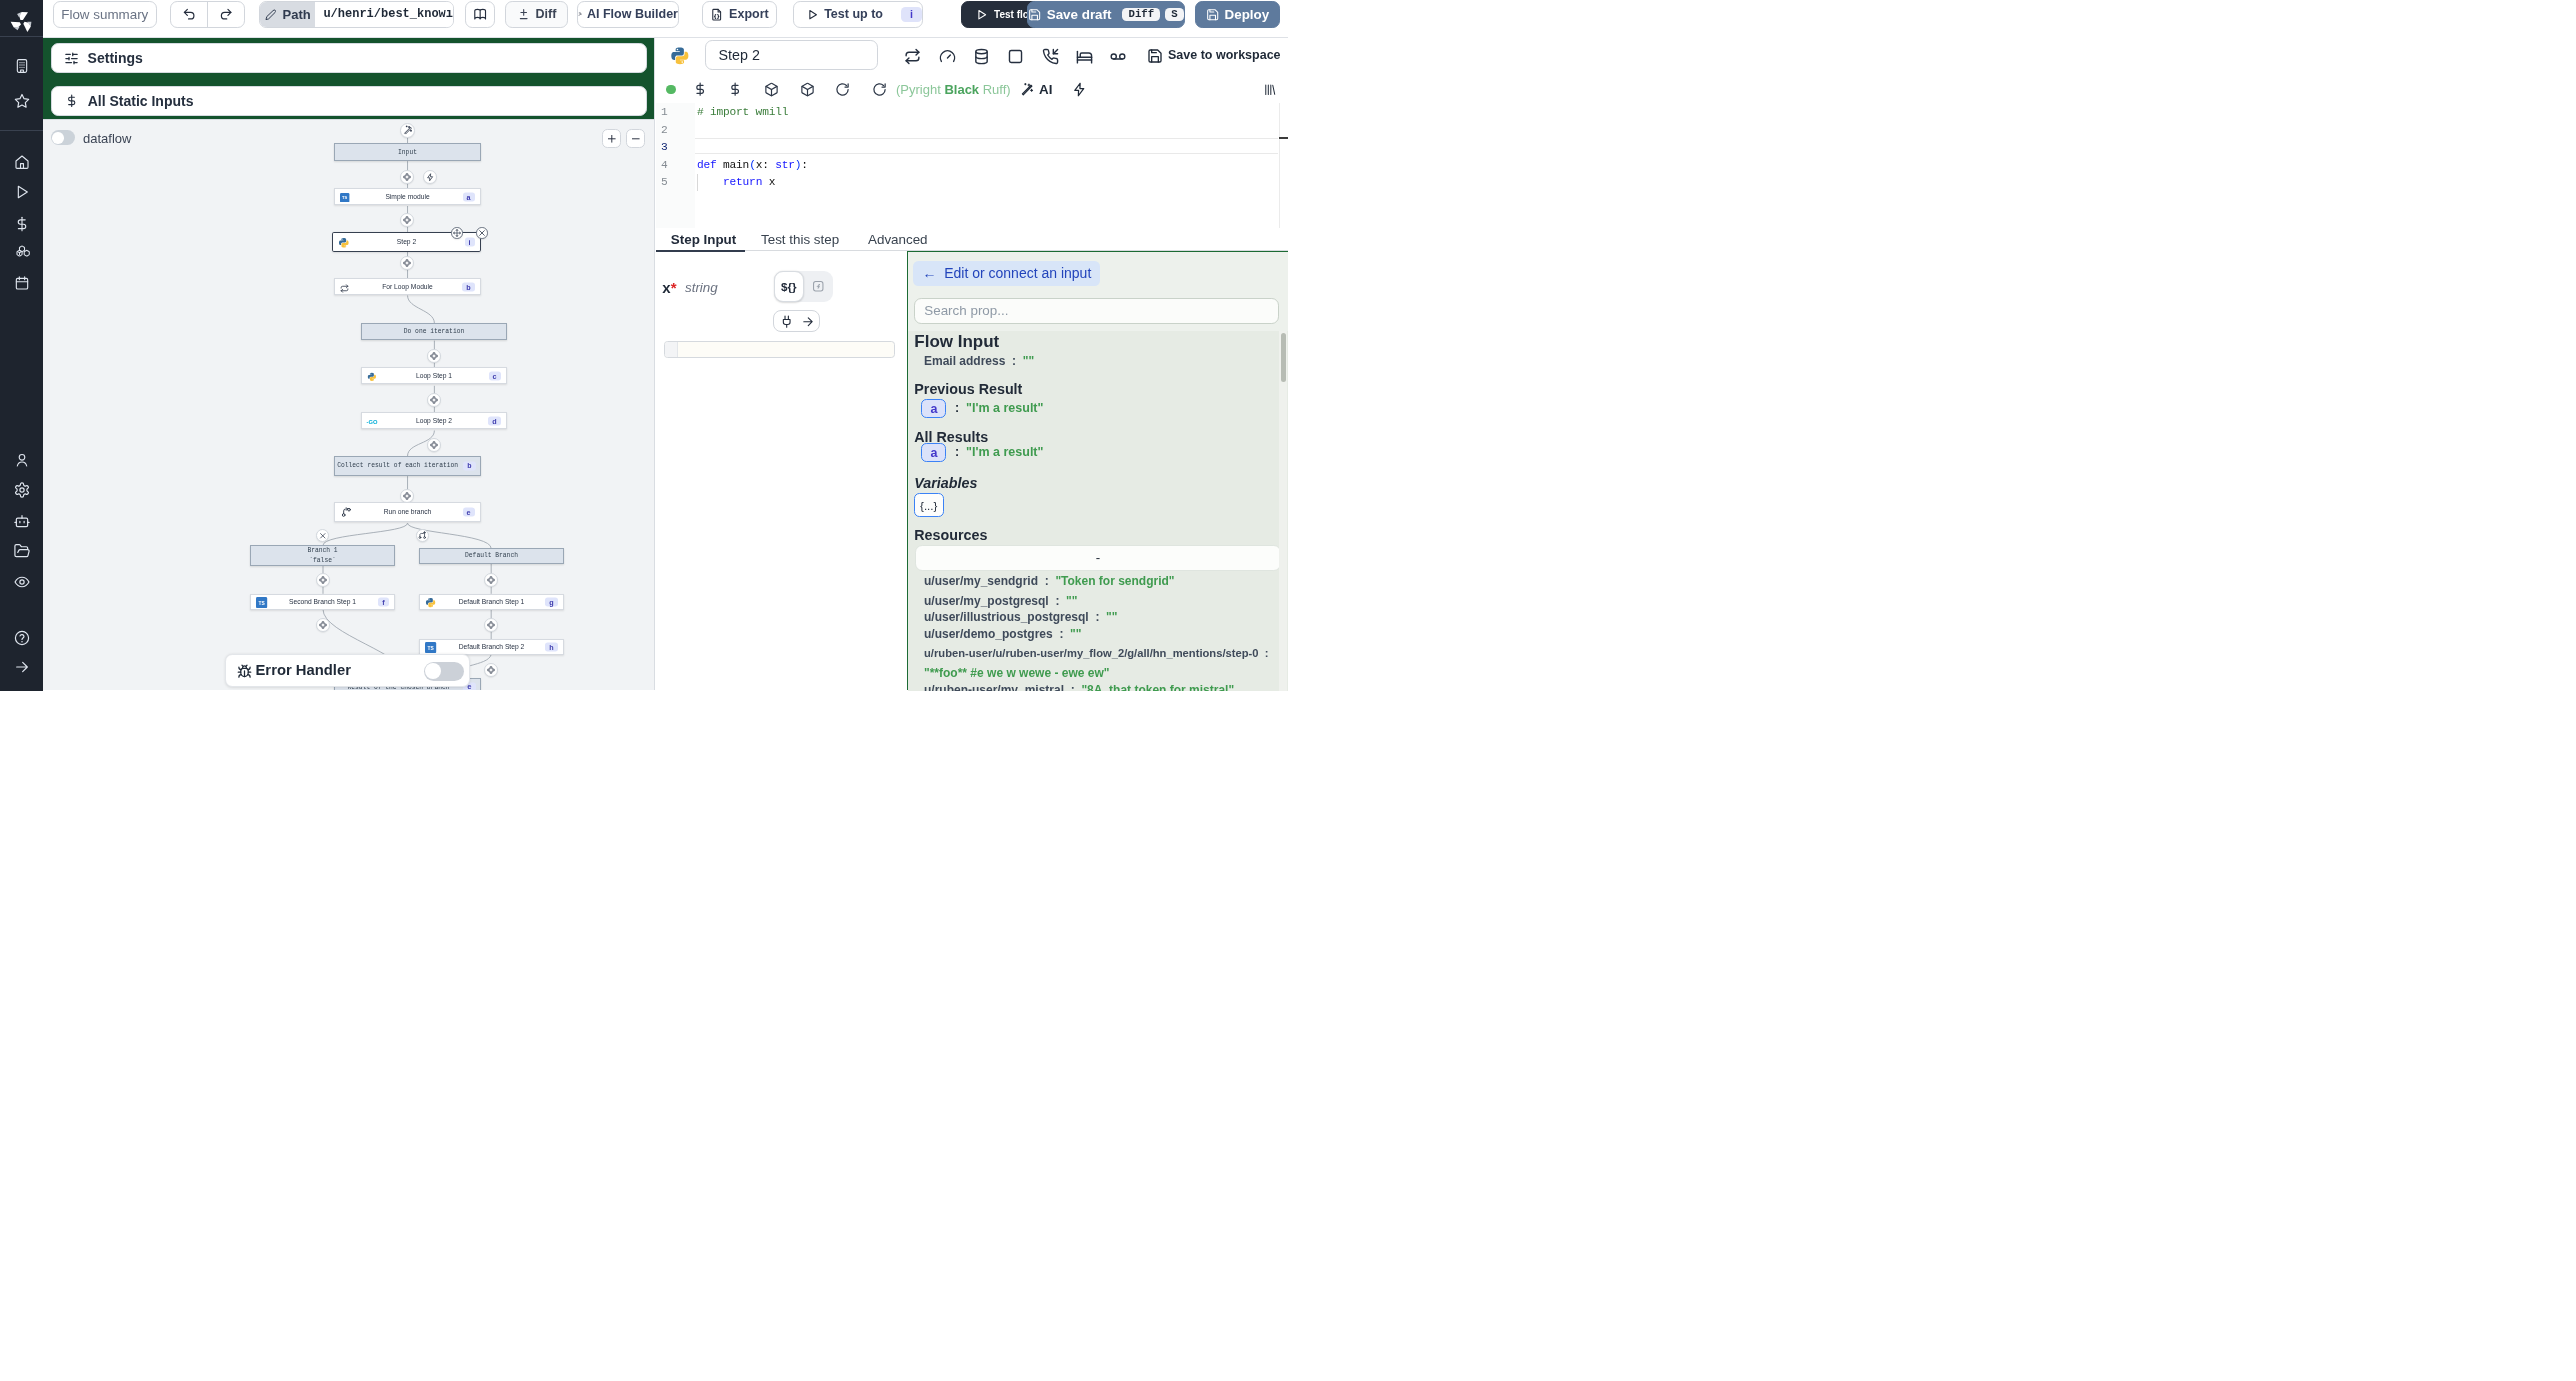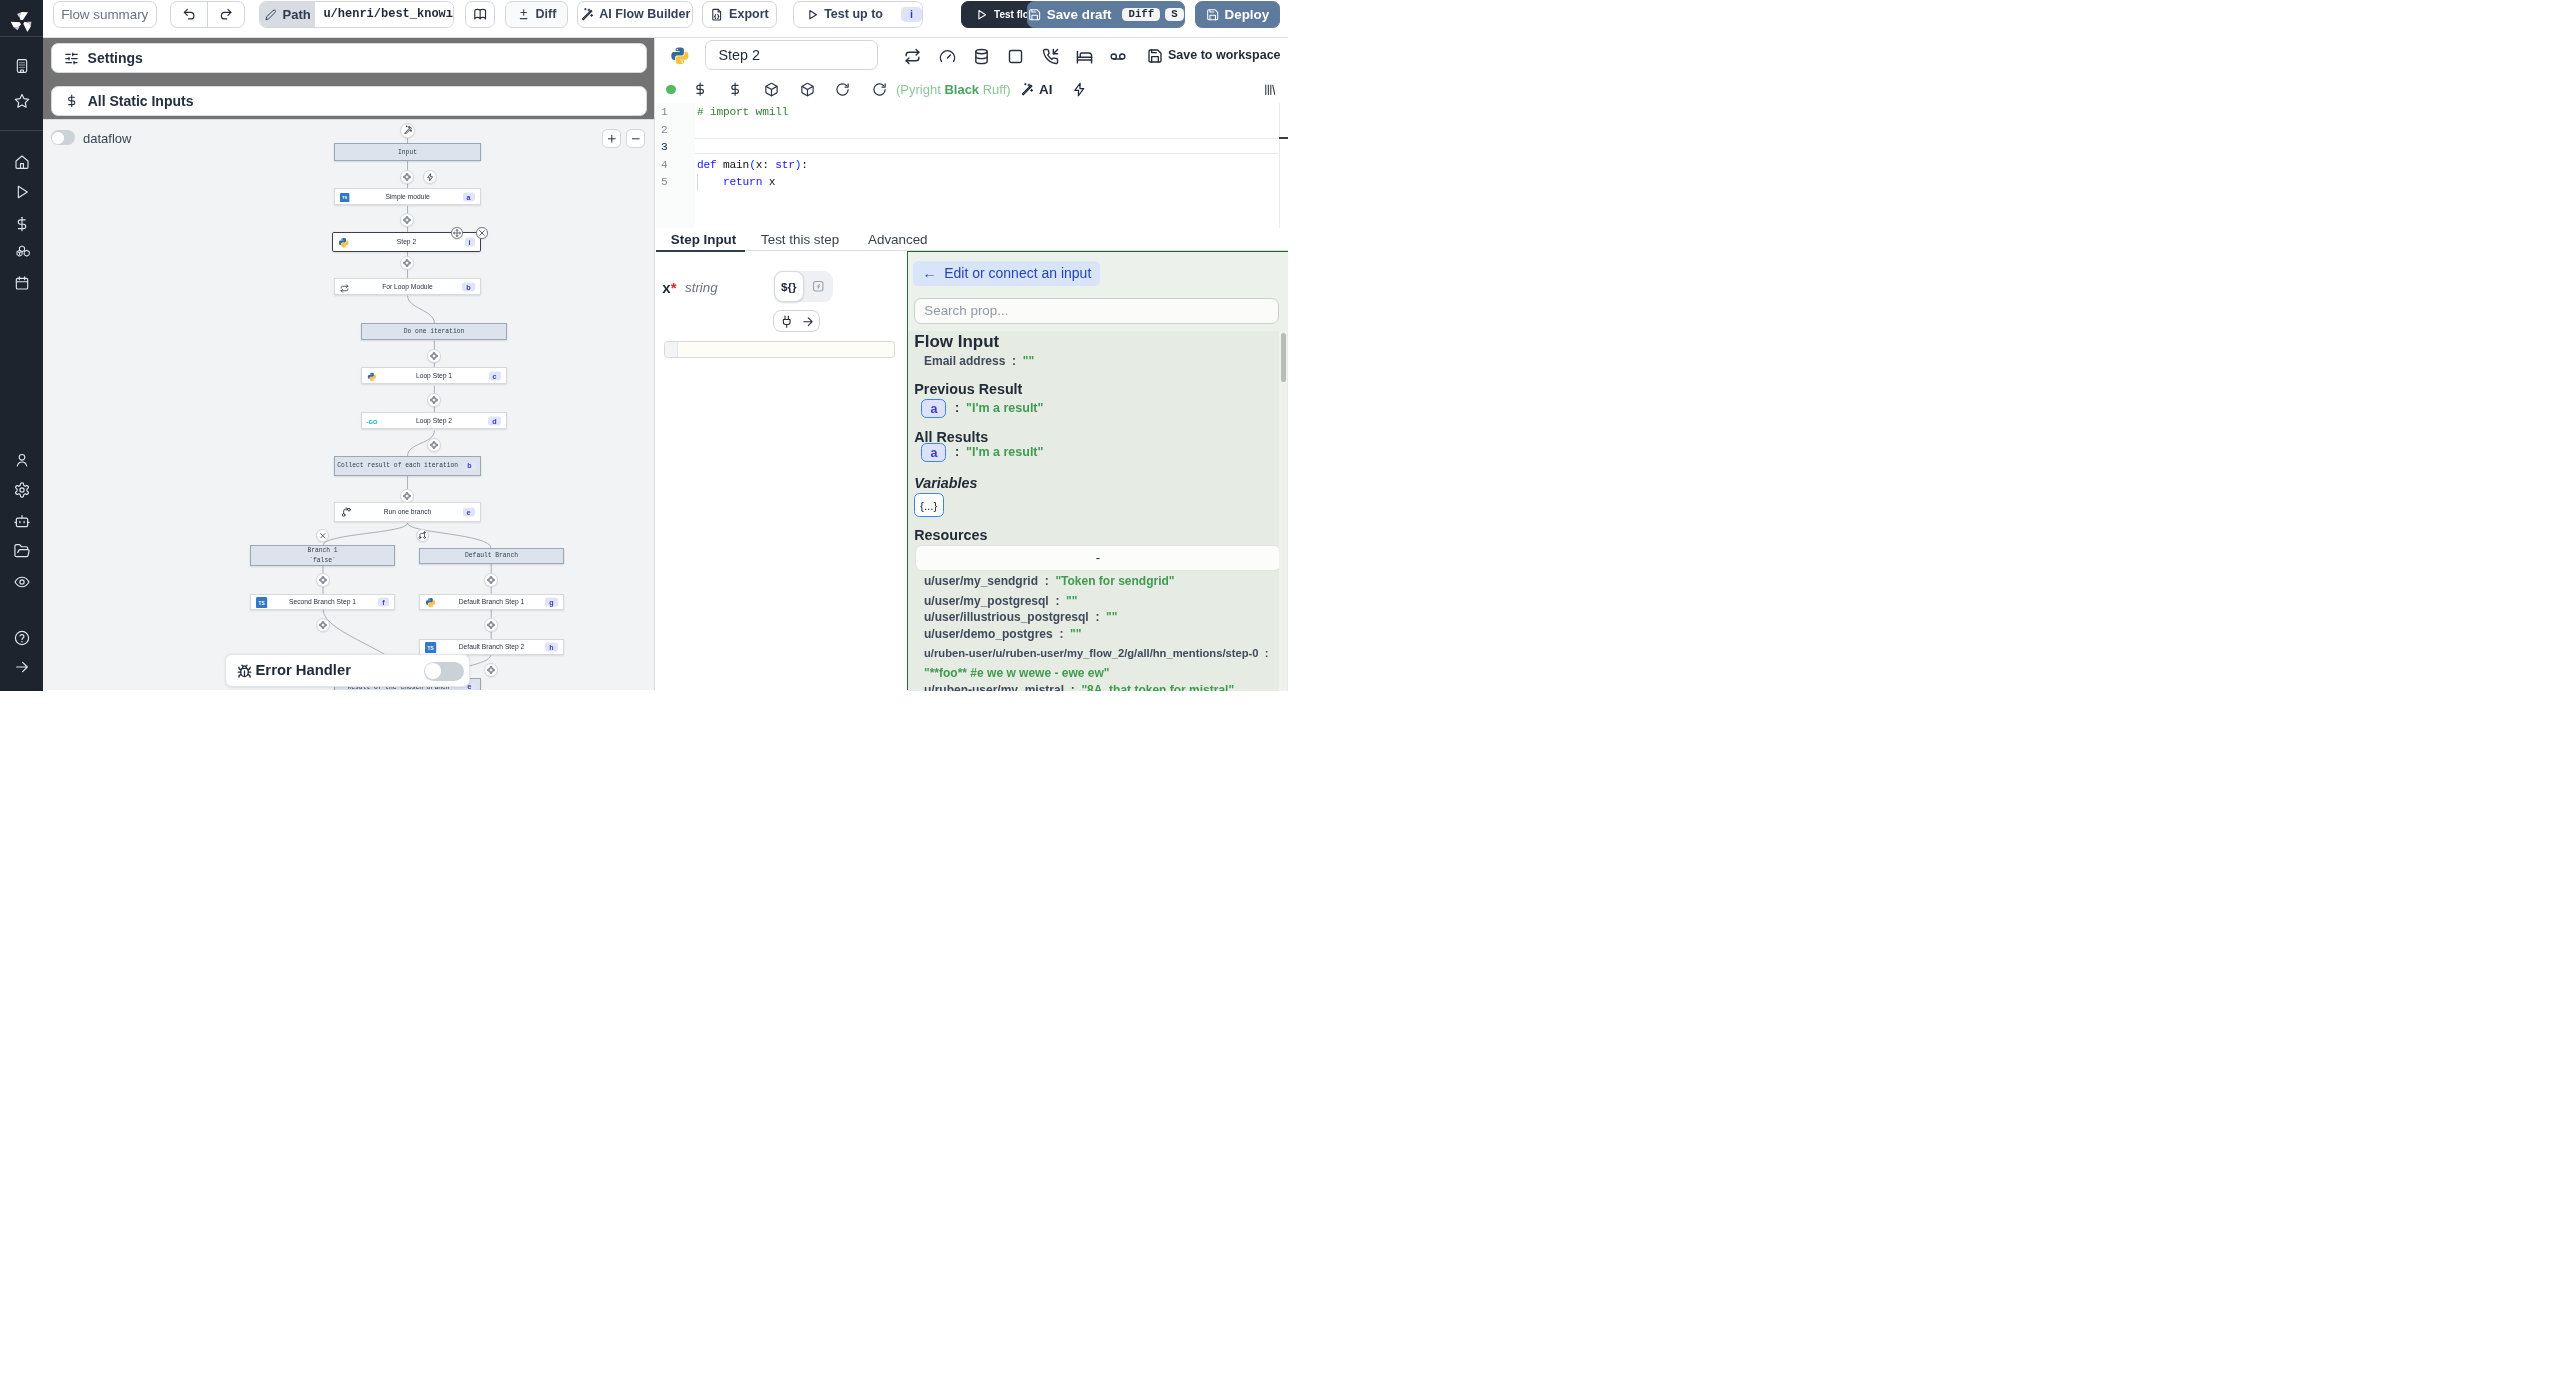--- a/index.html
+++ b/index.html
@@ -13,21 +13,21 @@
   #sidebar { position:absolute; left:0; top:0; width:43px; height:691px; background:#1e242e; }
   #sidebar .icon { position:absolute; left:50%; transform:translate(-50%,-50%); color:#dfe5ee; }
   #sidebar .divider { position:absolute; left:0; width:43px; height:0.9px; background:#39414f; }
 
   
   #topbar { position:absolute; left:43px; top:0; width:1245px; height:38px; background:#fff; border-bottom:0.9px solid #dee1e6; }
   .tb-btn { position:absolute; top:0.9px; height:27px; border:0.9px solid #d2d6dc; border-radius:7.2px; background:#fff;
             display:flex; align-items:center; justify-content:center; gap:5.4px; font-size:12.5px; font-weight:600; color:#35405a; white-space:nowrap; }
 
   
-  #leftpanel { position:absolute; left:43px; top:38px; width:612px; height:652px; background:#737373; border-right:0.9px solid #d9dde2; }
+  #leftpanel { position:absolute; left:43px; top:38px; width:612px; height:652px; background:#14532d; border-right:0.9px solid #d9dde2; }
   .lp-box { position:absolute; left:8px; width:596px; background:#fff; border:0.9px solid #d5dae0; border-radius:7.2px;
             display:flex; align-items:center; font-weight:700; color:#252f3e; }
   #graph { position:absolute; left:0px; top:81px; width:611px; height:571px; background:#f1f3f5; overflow:hidden; border-top:0.9px solid #d9dde2; }
 
   
   .gnode { position:absolute; display:flex; align-items:center; justify-content:center; font-size:6.7px; white-space:nowrap; }
   .gray-node { background:#dce3ec; border:0.9px solid #9aa7b5; color:#32404f; font-family:"Liberation Mono", monospace; font-size:6.3px; box-shadow:0 0.9px 1.8px rgba(0,0,0,.12); }
   .white-node { background:#fff; border:0.9px solid #d6dae0; color:#273142; box-shadow:0 0.9px 1.8px rgba(0,0,0,.1); }
   .badge { position:absolute; right:5.4px; top:50%; transform:translateY(-50%); background:#dfe4fb; color:#3f3dae; font-weight:700;
            font-size:7.2px; border-radius:2.7px; padding:0 4px; line-height:7.2px; height:9px; display:flex; align-items:center;}
@@ -170,21 +170,21 @@
       </svg>
     </div>
 
     <div class="tb-btn" style="left:462px; width:63px; background:#f9fafb;">
       <svg width="13.4" height="13.4" viewBox="0 0 24 24" fill="none" stroke="#3c4556" stroke-width="2" stroke-linecap="round">
         <path d="M12 3v10M7 8h10M6 19h12"></path>
       </svg>
       <span style="color:#3c4556;">Diff</span>
     </div>
 
-    <div class="tb-btn" style="left:534px; width:116px;">
+    <div class="tb-btn" style="left:534px; width:102px;">
       <svg width="14.3" height="14.3" viewBox="0 0 24 24" fill="none" stroke="#242c3c" stroke-width="1.9" stroke-linecap="round" stroke-linejoin="round">
         <path d="m20 7-1.5-1.5L4 20l1.5 1.5Z"></path>
         <path d="M15 3.5v3M13.5 5h3M19.5 12.5v3M18 14h3M9 2.5v2M8 3.5h2"></path>
       </svg>
       AI Flow Builder
     </div>
 
     <div class="tb-btn" style="left:659px; width:75px;">
       <svg width="13.4" height="13.4" viewBox="0 0 24 24" fill="none" stroke="#242c3c" stroke-width="1.9" stroke-linecap="round" stroke-linejoin="round">
         <path d="M14.5 2.5h-8A1.5 1.5 0 0 0 5 4v16a1.5 1.5 0 0 0 1.5 1.5h11A1.5 1.5 0 0 0 19 20V7Z"></path>

